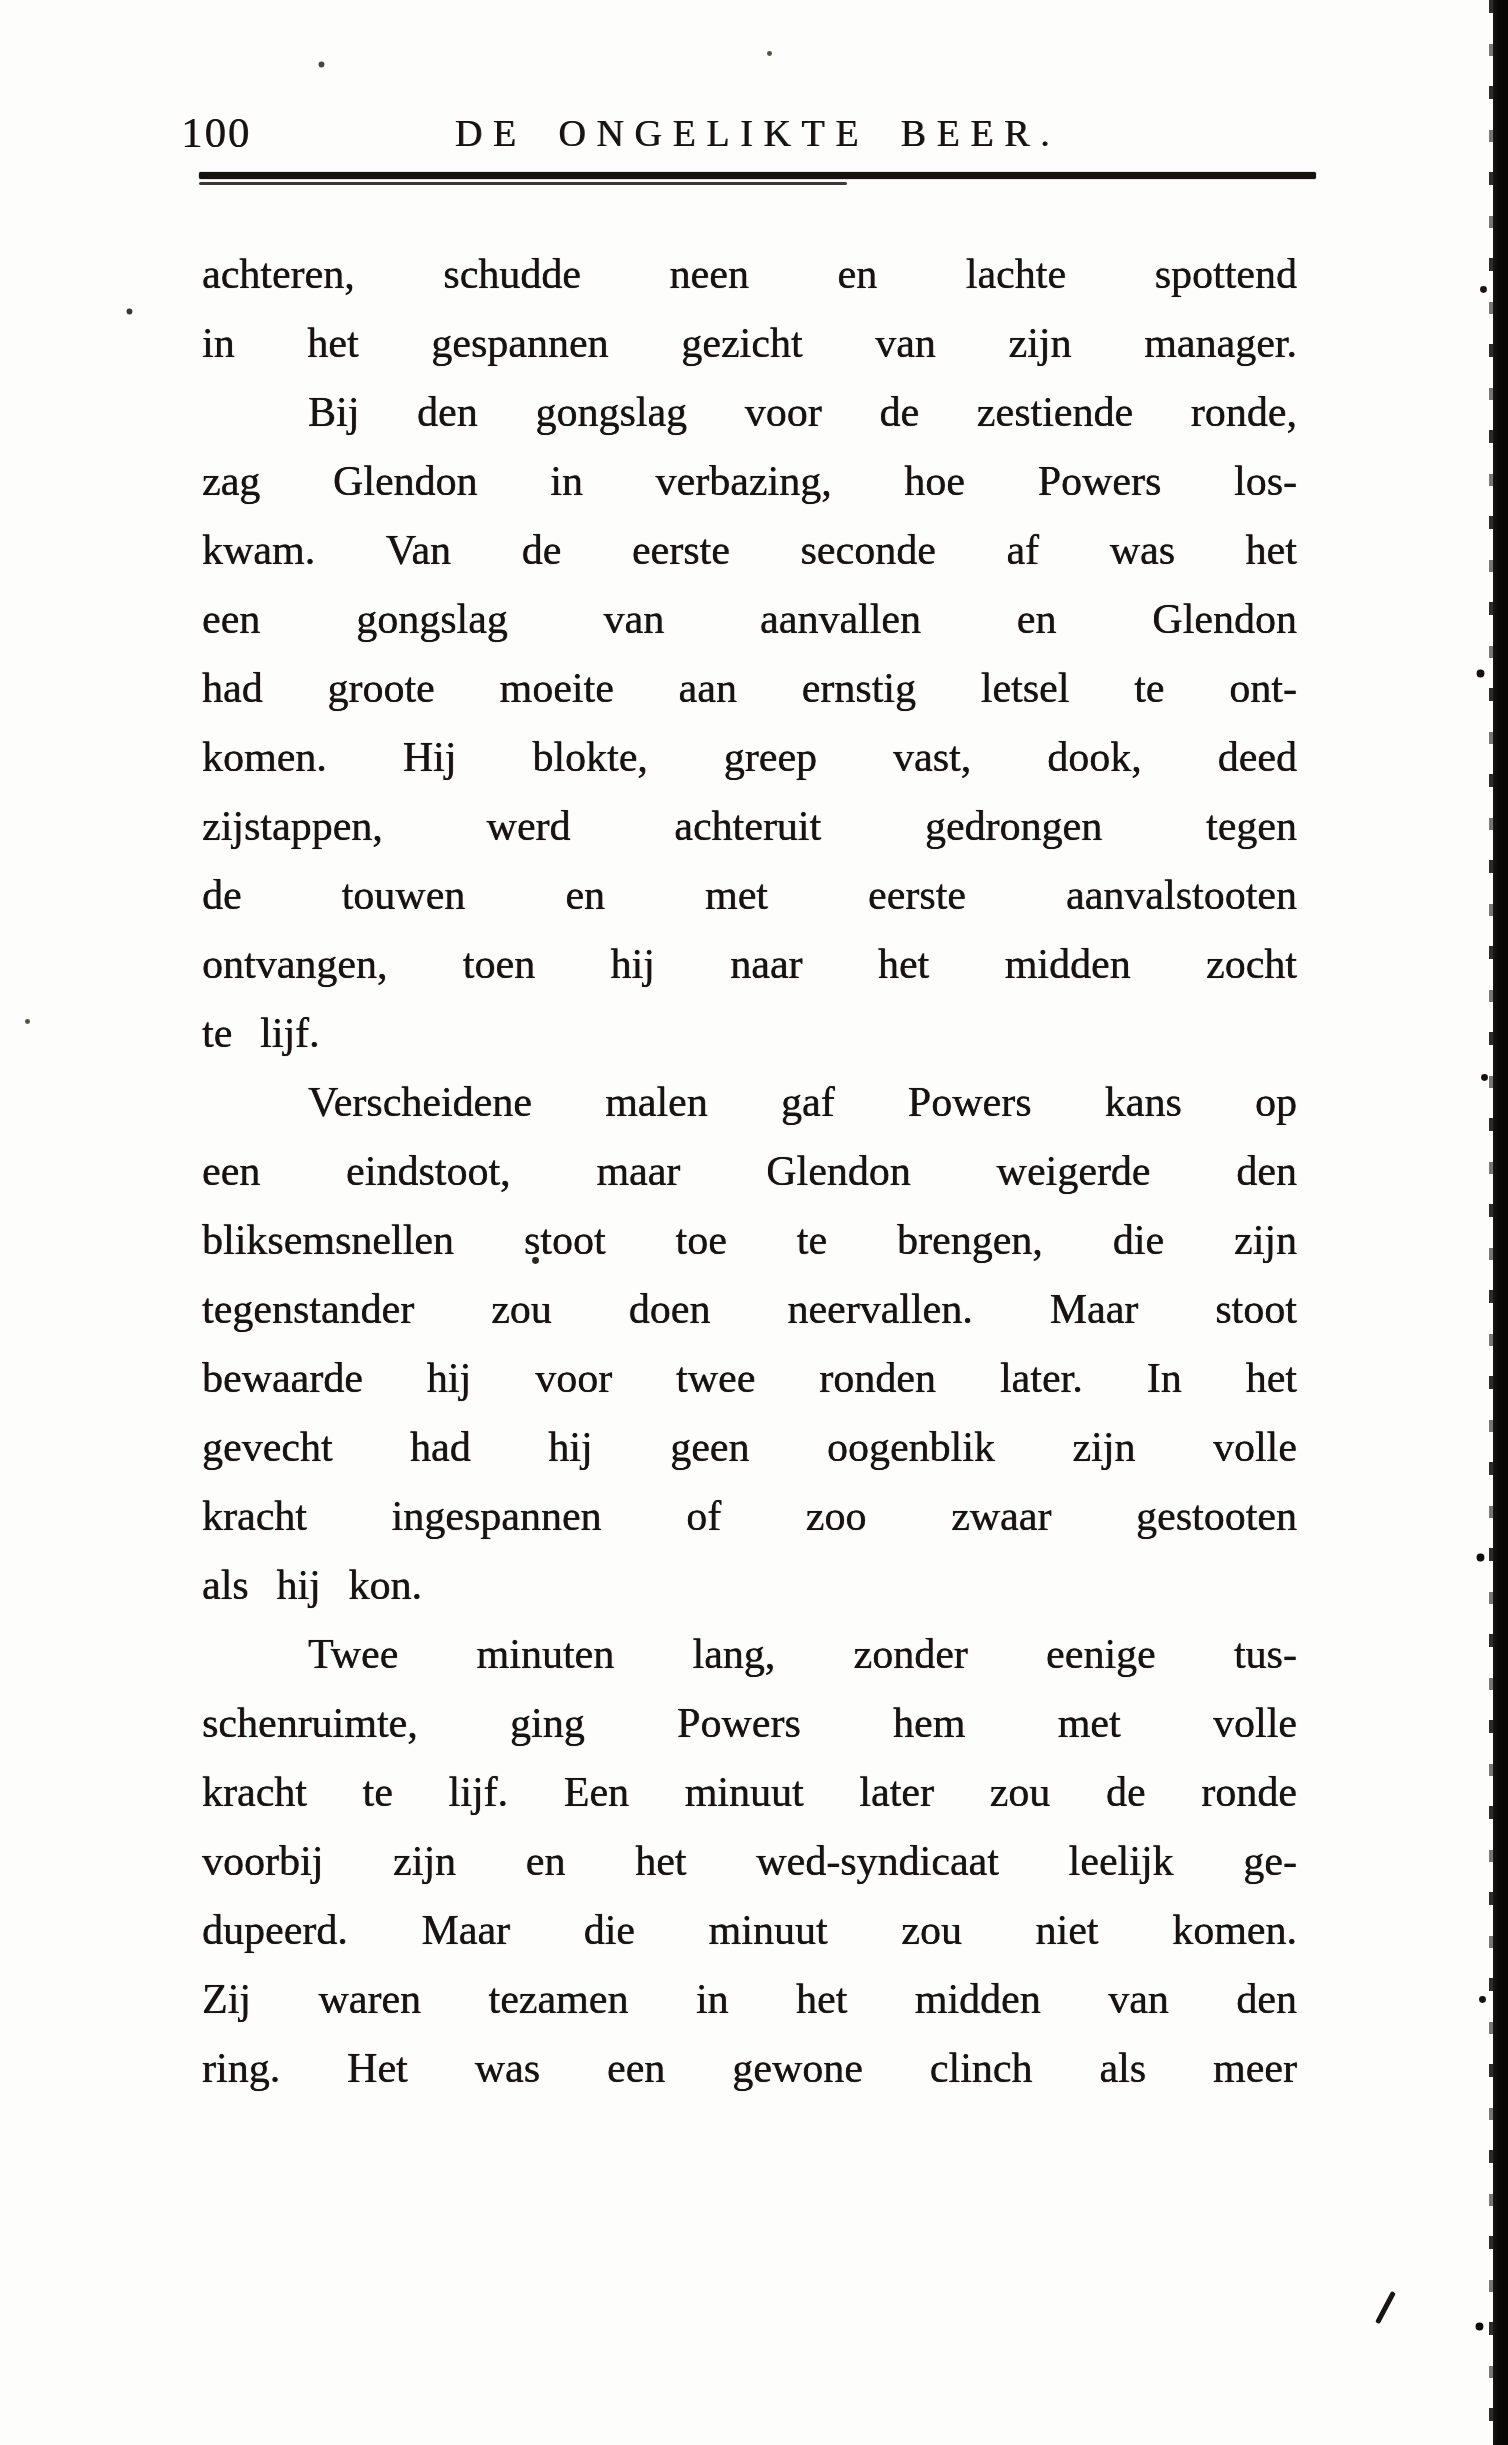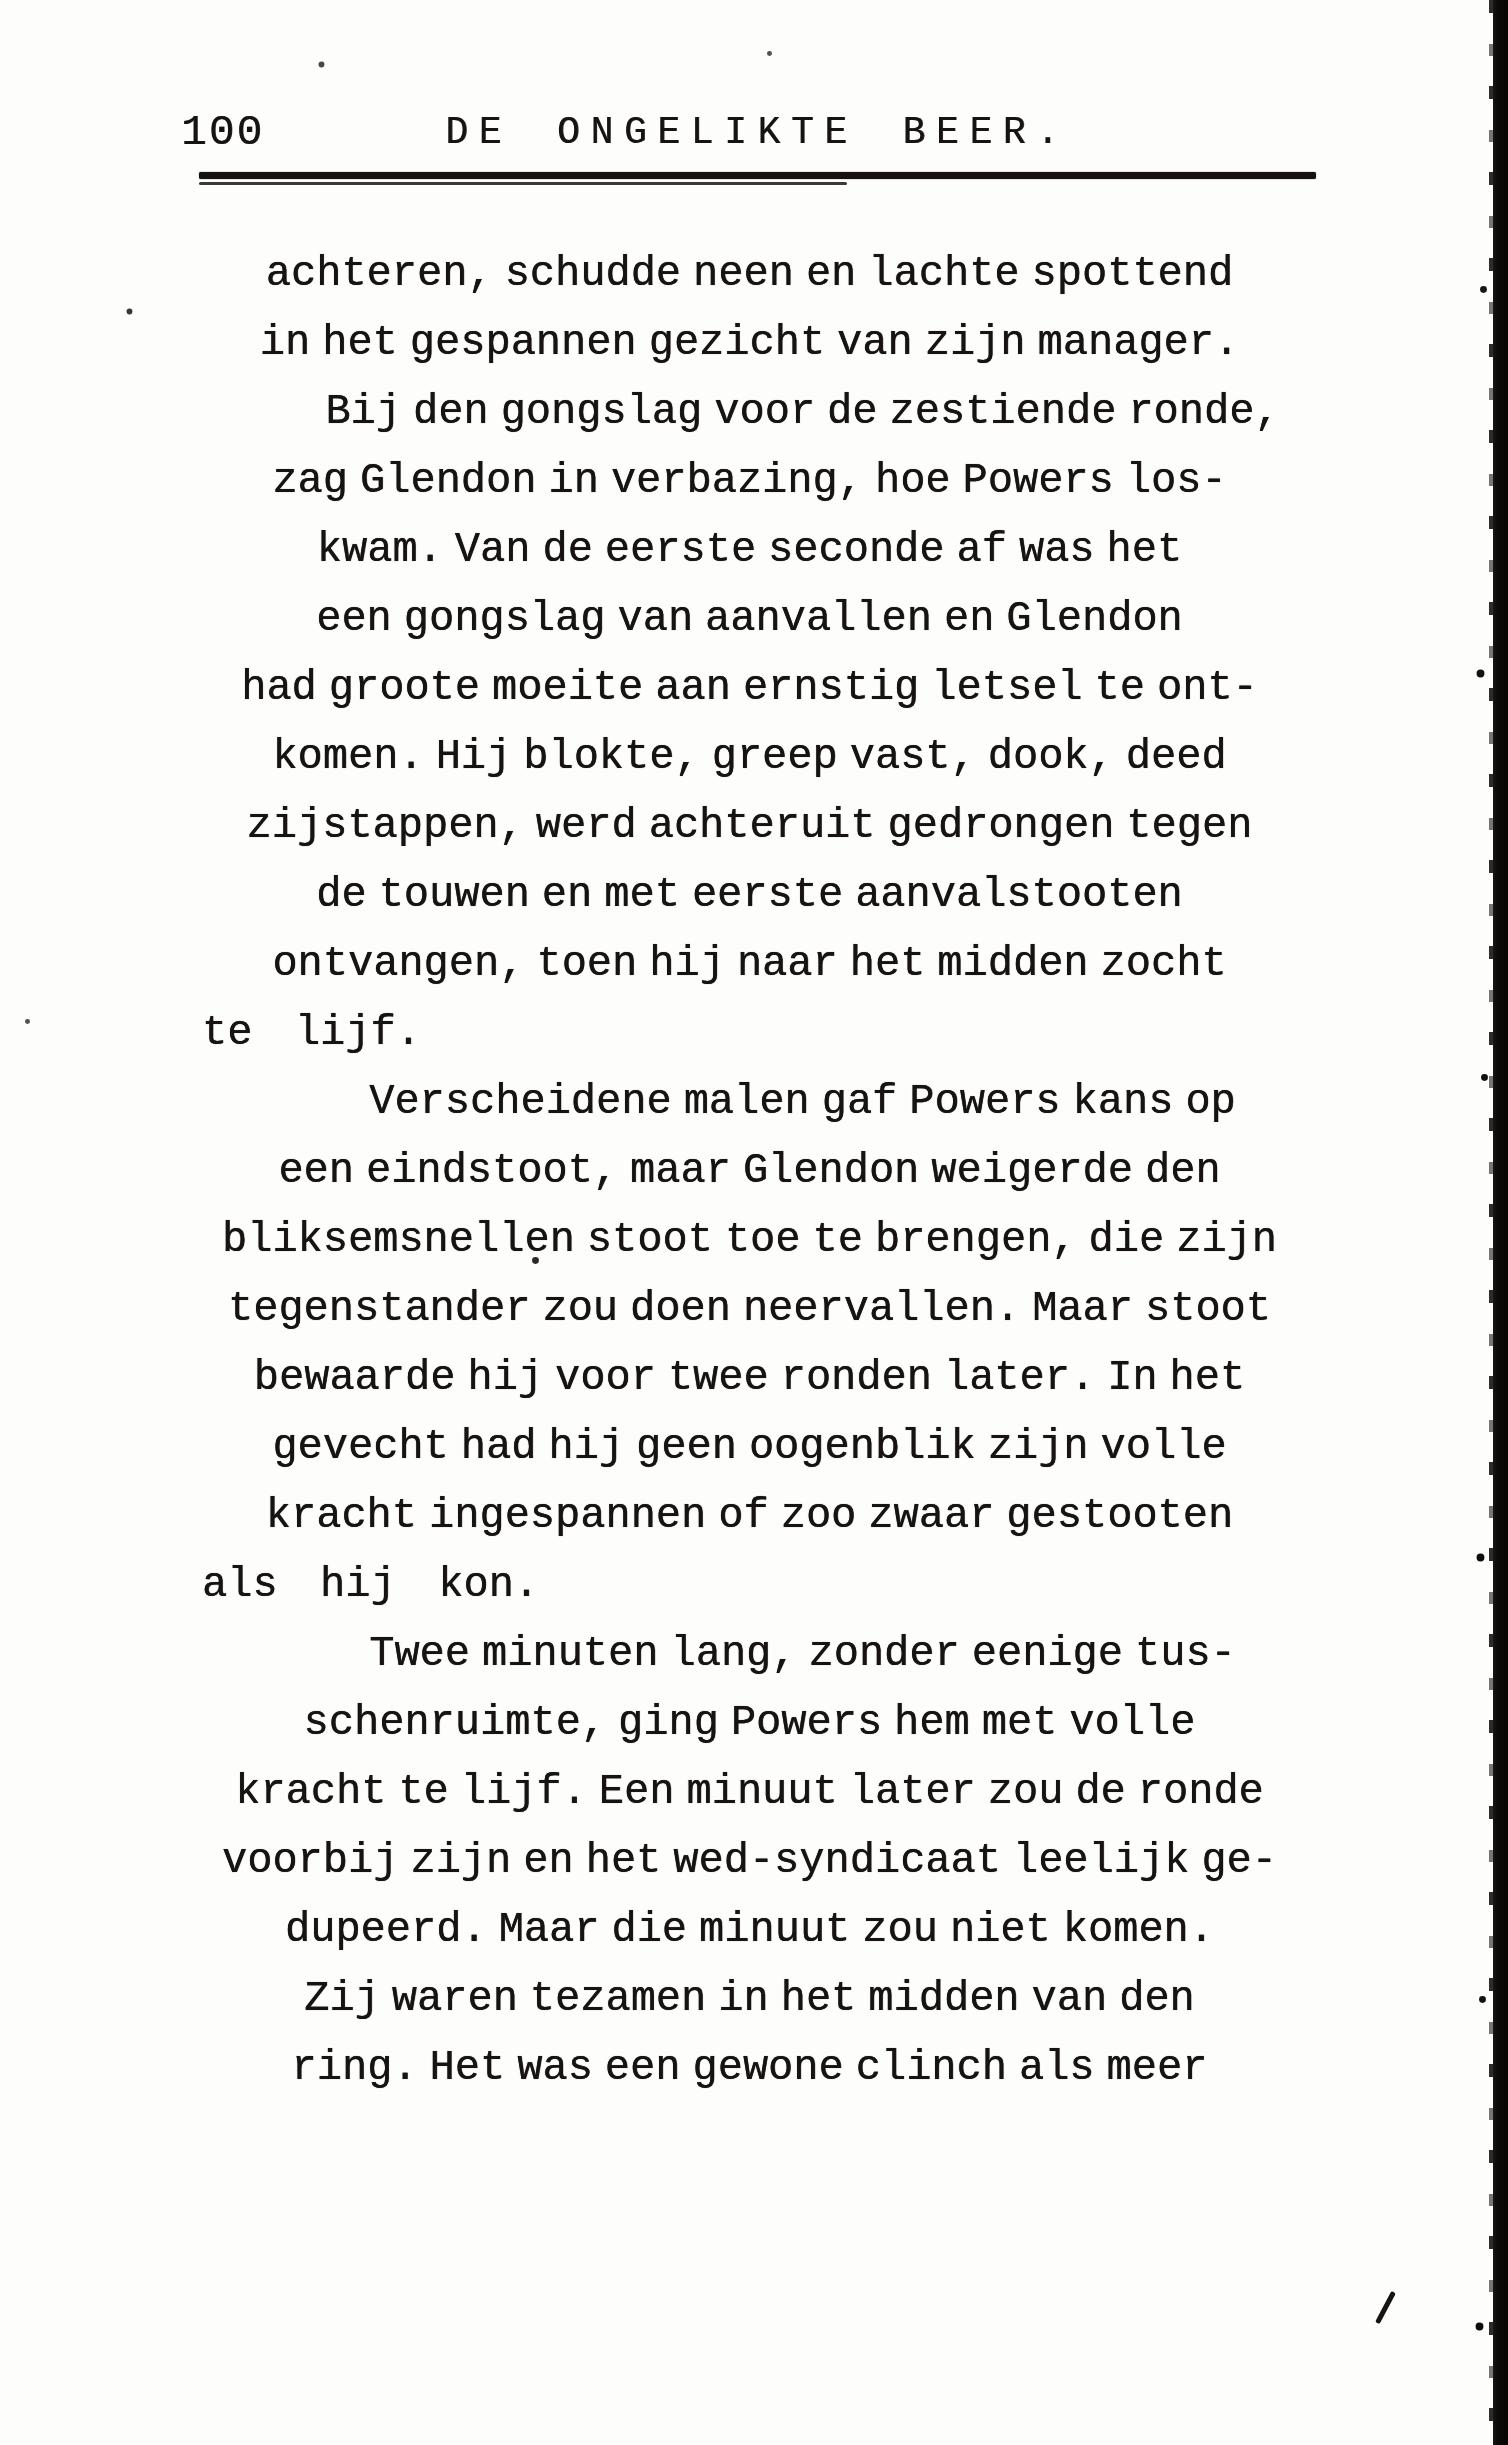--- a/index.html
+++ b/index.html
@@ -2,21 +2,21 @@
 <html><head>
 <meta charset="utf-8">
 <style>
   html,body{margin:0;padding:0;}
   body{background:#e8e8e6;}
   .page{
     position:relative;
     width:1508px;height:2446px;
     background:#fdfdfb;
     overflow:hidden;
-    font-family:Liberation Mono, monospace;
+    font-family:Liberation Serif, serif;
     color:#161310;
   }
   
   .header{position:absolute;top:106px;left:0;width:1508px;height:54px;}
   .pageno{
     position:absolute;left:181px;top:0;
     font-size:43px;line-height:54px;
     letter-spacing:1.9px;
     text-shadow:0.5px 0 0 rgba(22,19,16,.75);
   }
@@ -35,21 +35,21 @@
   
   .bodytext{
     position:absolute;top:240px;left:202px;width:1095px;
   }
   .line{
     height:69px;line-height:69px;
     font-size:42px;
     white-space:nowrap;
     text-shadow:0 0 0.7px rgba(22,19,16,.85),0.4px 0 0 rgba(22,19,16,.45);
   }
-  .line.just{display:flex;justify-content:center;gap:12px;}
+  .line.just{display:flex;justify-content:space-between;gap:12px;}
   .line.ind{padding-left:106px;}
   .line:not(.just){word-spacing:17.3px;}
   
   .scan-bar{
     position:absolute;top:0;right:0;width:15.4px;height:2446px;
     background:linear-gradient(to left,#060504 0%,#0b0a09 70%,#191512 100%);
   }
   .scan-bar::before{
     content:"";position:absolute;left:-3.8px;top:0;width:3.8px;height:100%;
     background:repeating-linear-gradient(to bottom,

